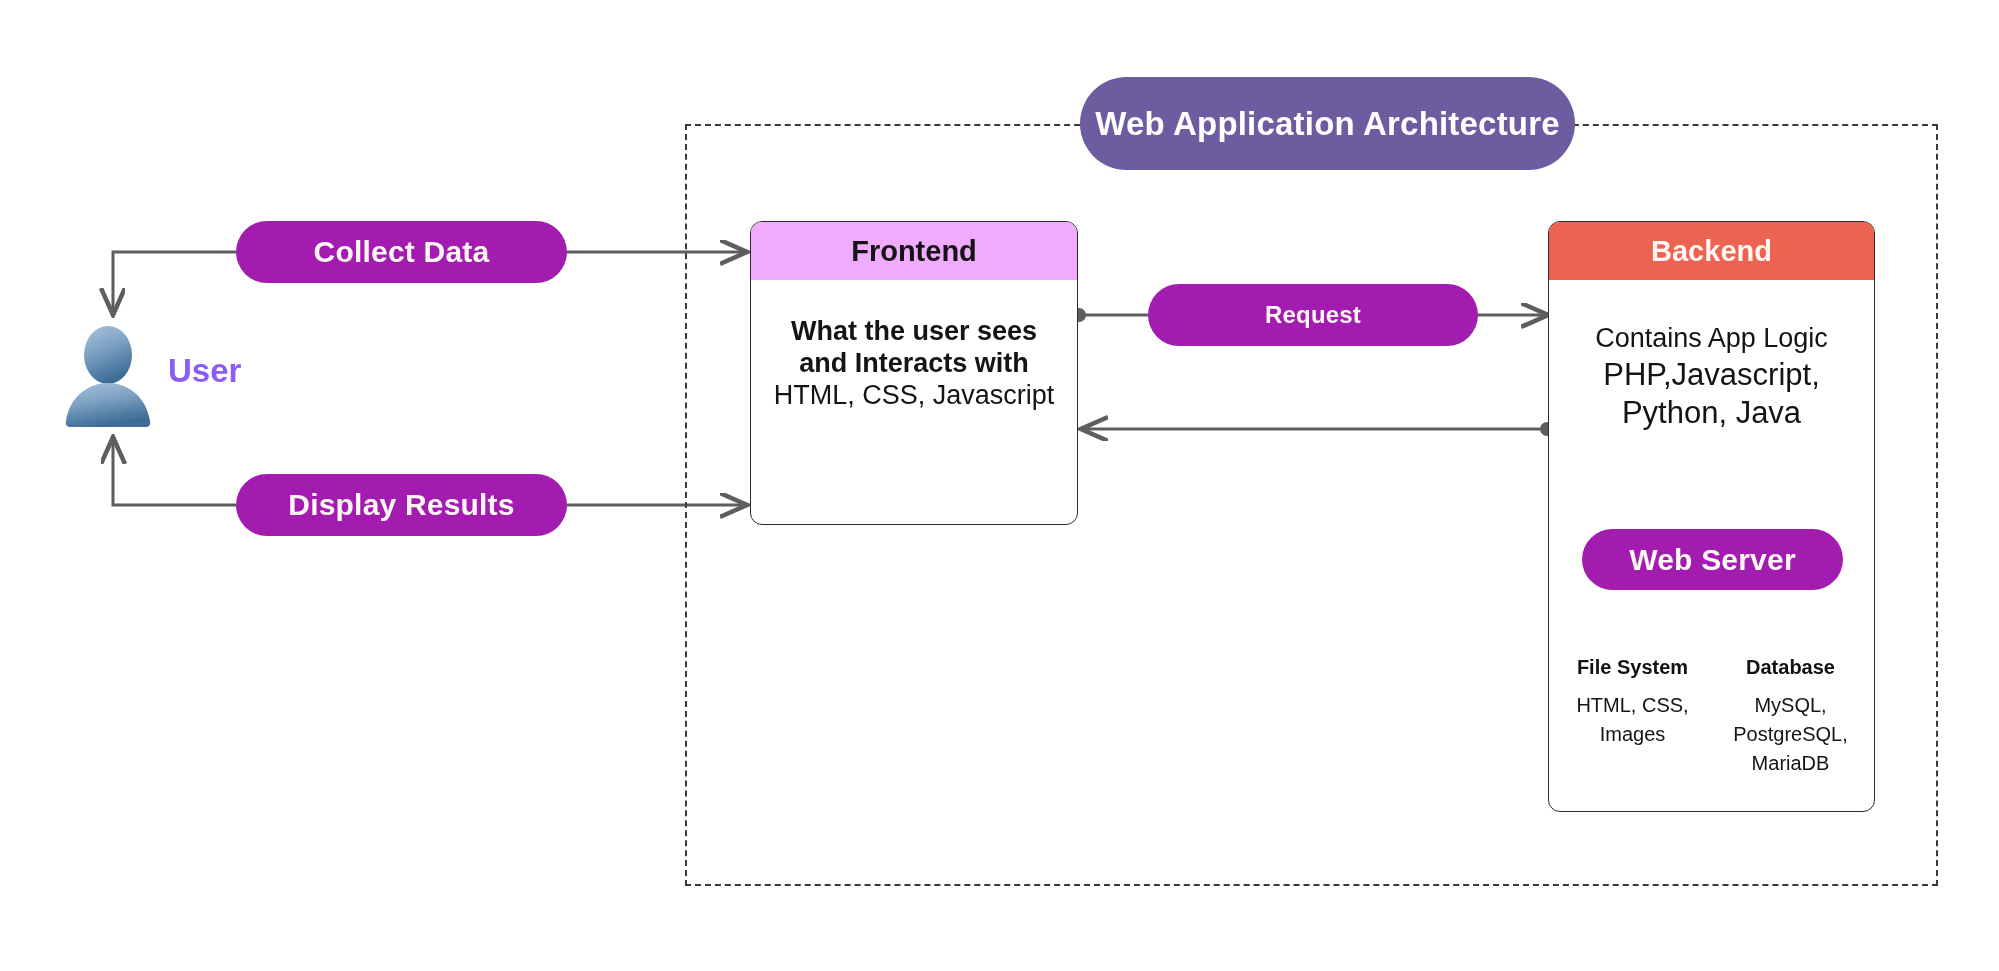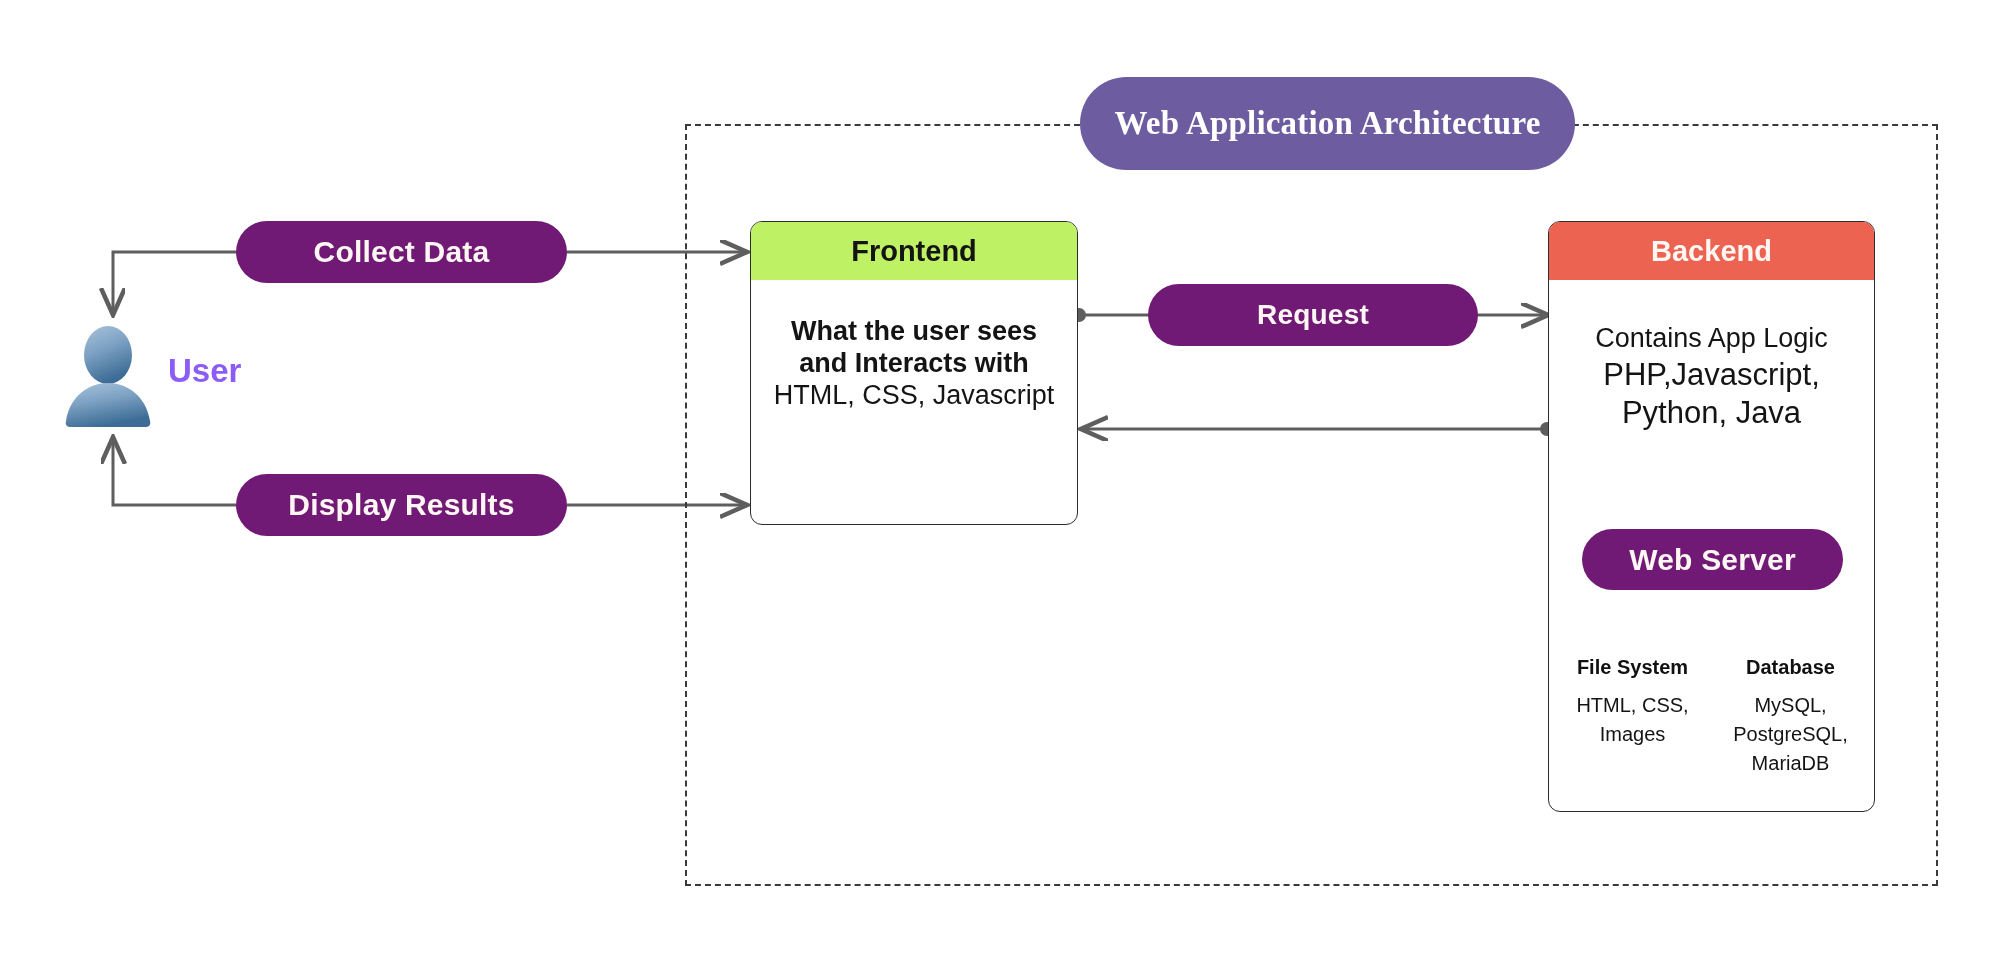--- a/index.html
+++ b/index.html
@@ -49,38 +49,37 @@
     height: 93px;
     background: #6d5ca0;
     border-radius: 47px;
     display: flex;
     align-items: center;
     justify-content: center;
     color: #ffffff;
     font-size: 33px;
     font-weight: bold;
     letter-spacing: .2px;
-    font-family: Liberation Serif, serif;
   }
 
   
   .pill {
     position: absolute;
-    background: #701a75;
+    background: #a21caf;
     border-radius: 40px;
     display: flex;
     align-items: center;
     justify-content: center;
     color: #fdf6f3;
     font-weight: bold;
     letter-spacing: .2px;
   }
   .pill-collect  { left: 236px;  top: 221px; width: 331px; height: 62px; font-size: 30px; }
   .pill-display  { left: 236px;  top: 474px; width: 331px; height: 62px; font-size: 30px; }
-  .pill-request  { left: 1148px; top: 284px; width: 330px; height: 62px; font-size: 28px; }
+  .pill-request  { left: 1148px; top: 284px; width: 330px; height: 62px; font-size: 24px; }
   .pill-response { left: 1148px; top: 398px; width: 330px; height: 62px; font-size: 30px; }
   .pill-webserver{ left: 1582px; top: 529px; width: 261px; height: 61px; font-size: 30px; }
 
   
   .user-label {
     position: absolute;
     left: 168px;
     top: 352px;
     font-size: 33px;
     font-weight: bold;
@@ -109,21 +108,21 @@
   .card-backend  { left: 1548px; top: 221px; width: 327px; height: 591px; }
 
   .card-header {
     height: 58px;
     display: flex;
     align-items: center;
     justify-content: center;
     font-size: 29px;
     font-weight: bold;
   }
-  .header-yellow { background: #bef264; color: #141414; }
+  .header-yellow { background: #f0abfc; color: #141414; }
   .header-coral  { background: #ec6352; color: #fdf6f3; }
 
   .card-body {
     padding: 0 14px;
     text-align: center;
   }
 
   .fe-text {
     margin-top: 36px;
     font-size: 27px;

